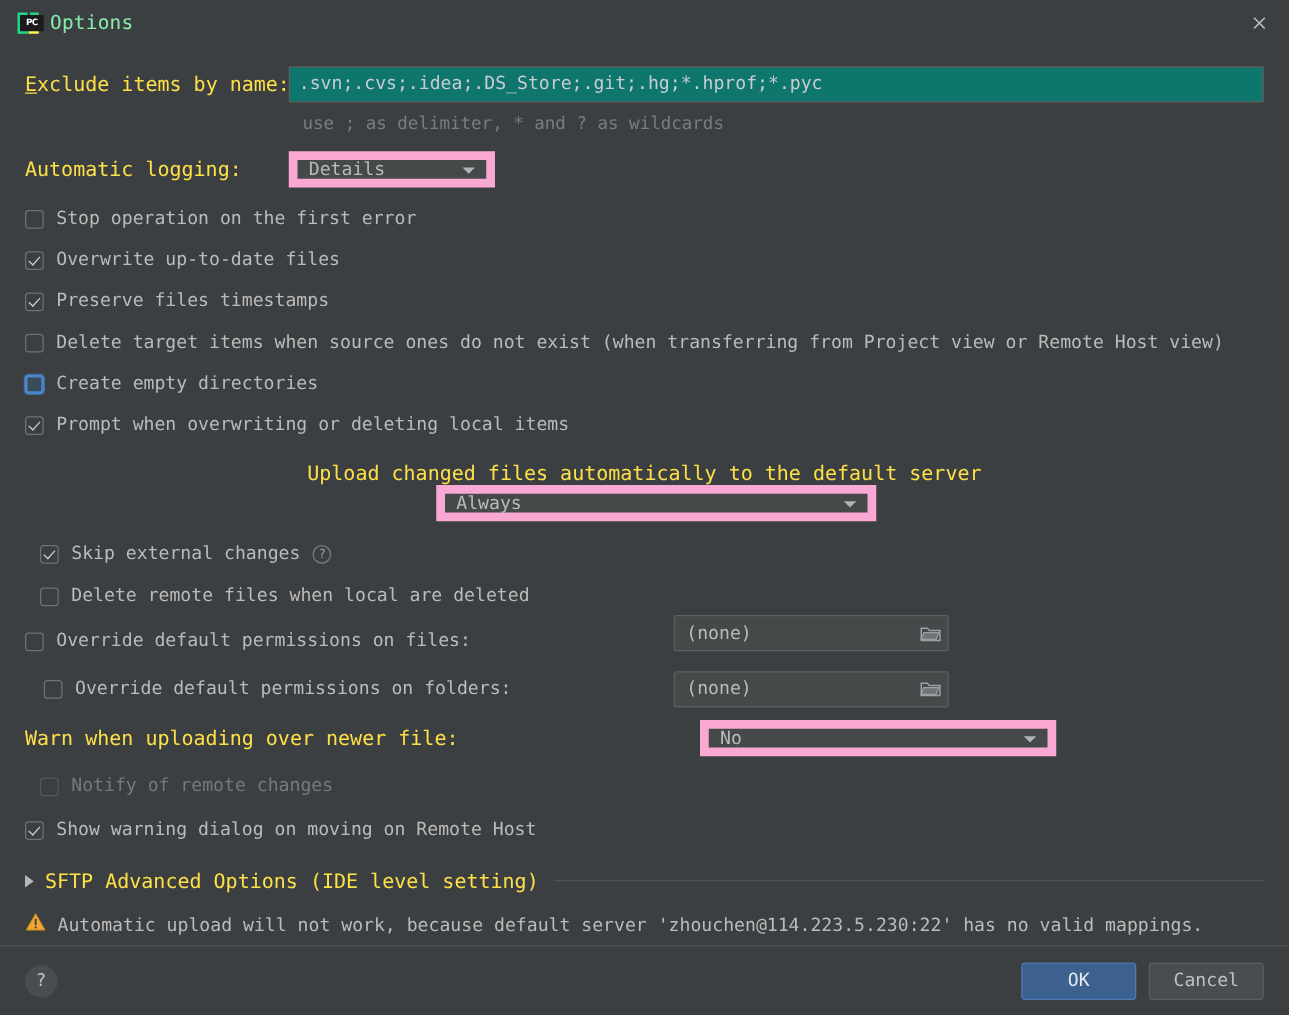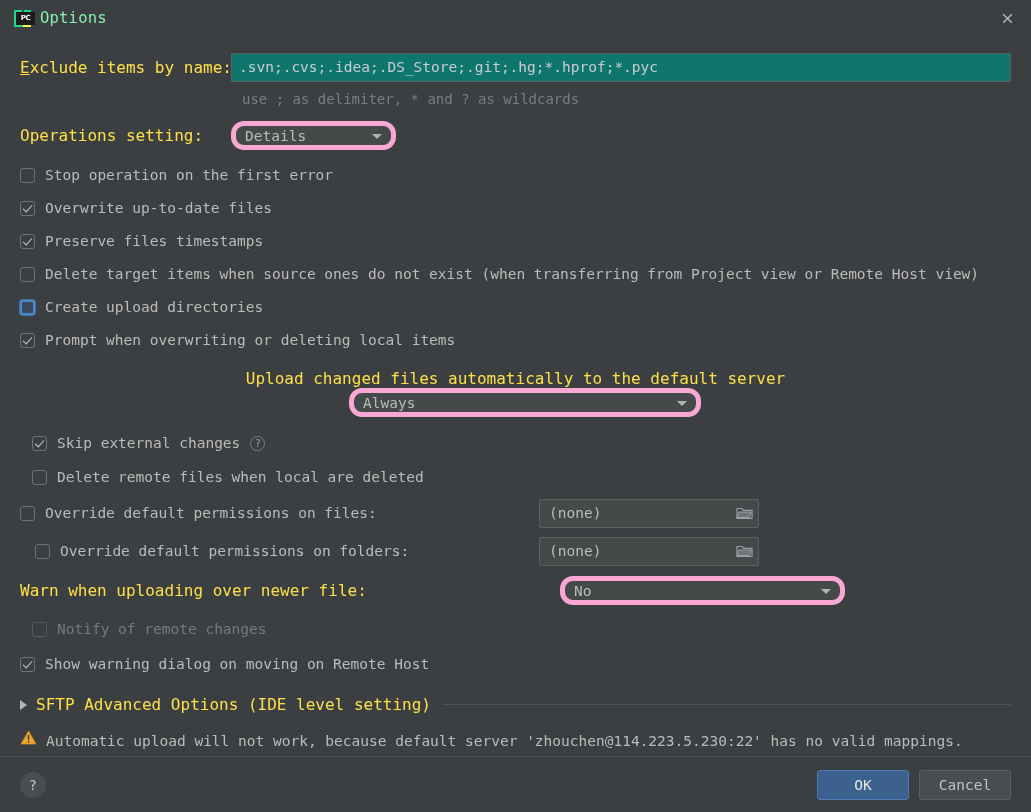--- a/index.html
+++ b/index.html
@@ -79,22 +79,22 @@
   }
   .hint {
     color: #7a7d80; font-size: 14px;
     font-family: "DejaVu Sans Mono", monospace;
     margin-top: 9px; margin-left: 222px;
   }
 
   
   .combo {
     position: relative; height: 29px;
-    background: #45494a; border: 5px solid #f9a8d4;
-    border-radius: 13px;
+    background: #45494a; border: 7px solid #f9a8d4;
+    border-radius: 0;
     color: #bbbbbb; font-size: 14.5px;
     font-family: "DejaVu Sans Mono", monospace;
     display: flex; align-items: center;
     padding: 0 26px 0 9px;
     cursor: pointer;
   }
   .combo .arrow {
     position: absolute; right: 9px; top: 50%;
     margin-top: -2px;
     width: 0; height: 0;
@@ -222,21 +222,21 @@
 
   <div class="content">
 
     <div class="exclude-row">
       <div class="lbl exclude-label"><span class="mnemonic">E</span><span>xclude items by name:</span></div>
       <div class="textfield">.svn;.cvs;.idea;.DS_Store;.git;.hg;*.hprof;*.pyc</div>
     </div>
     <div class="hint">use ; as delimiter, * and ? as wildcards</div>
 
     <div class="row" style="margin-top:14px;">
-      <div class="lbl" style="width:211px;flex:0 0 211px;">Operations setting:</div>
+      <div class="lbl" style="width:211px;flex:0 0 211px;">Automatic logging:</div>
       <div class="combo" style="width:165px;">
         <span>Details</span>
         <span class="arrow"></span>
       </div>
     </div>
 
     <div style="margin-top:14px;">
       <div class="cb-row" style="margin-top:4px;">
         <div class="cbox"></div>
         <div class="cb-label">Stop operation on the first error</div>
@@ -248,21 +248,21 @@
       <div class="cb-row" style="margin-top:11px;">
         <div class="cbox checked"></div>
         <div class="cb-label">Preserve files timestamps</div>
       </div>
       <div class="cb-row" style="margin-top:11px;">
         <div class="cbox"></div>
         <div class="cb-label">Delete target items when source ones do not exist (when transferring from Project view or Remote Host view)</div>
       </div>
       <div class="cb-row" style="margin-top:11px;">
         <div class="cbox focused"></div>
-        <div class="cb-label">Create upload directories</div>
+        <div class="cb-label">Create empty directories</div>
       </div>
       <div class="cb-row" style="margin-top:11px;">
         <div class="cbox checked"></div>
         <div class="cb-label">Prompt when overwriting or deleting local items</div>
       </div>
     </div>
 
     <div class="row" style="margin-top:18px;flex-direction:column;">
       <div class="lbl">Upload changed files automatically to the default server</div>
       <div class="combo" style="width:352px; margin-left:19px;">
@@ -275,21 +275,21 @@
       <div class="cbox checked"></div>
       <div class="cb-label">Skip external changes</div>
       <div class="help-icon">?</div>
     </div>
 
     <div class="cb-row indent" style="margin-top:12px;">
       <div class="cbox"></div>
       <div class="cb-label">Delete remote files when local are deleted</div>
     </div>
 
-    <div class="row" style="margin-top:17px;">
+    <div class="row" style="margin-top:17px;align-items:flex-end;">
       <div class="cbox"></div>
       <div class="cb-label">Override default permissions on files:</div>
       <div class="browsefield" style="width:220px; position:absolute; left:539px;">
         <span>(none)</span>
         <span class="folder-btn">
           <svg width="17" height="14" viewBox="0 0 17 14" aria-hidden="true">
             <path d="M1 2.5h5l1.4 1.8H16v8H1z" fill="none" stroke="#9aa0a3" stroke-width="1.2"></path>
             <path d="M3 6h12l-2 5.5H1z" fill="#6e7578" stroke="#9aa0a3" stroke-width="1"></path>
           </svg>
         </span>

